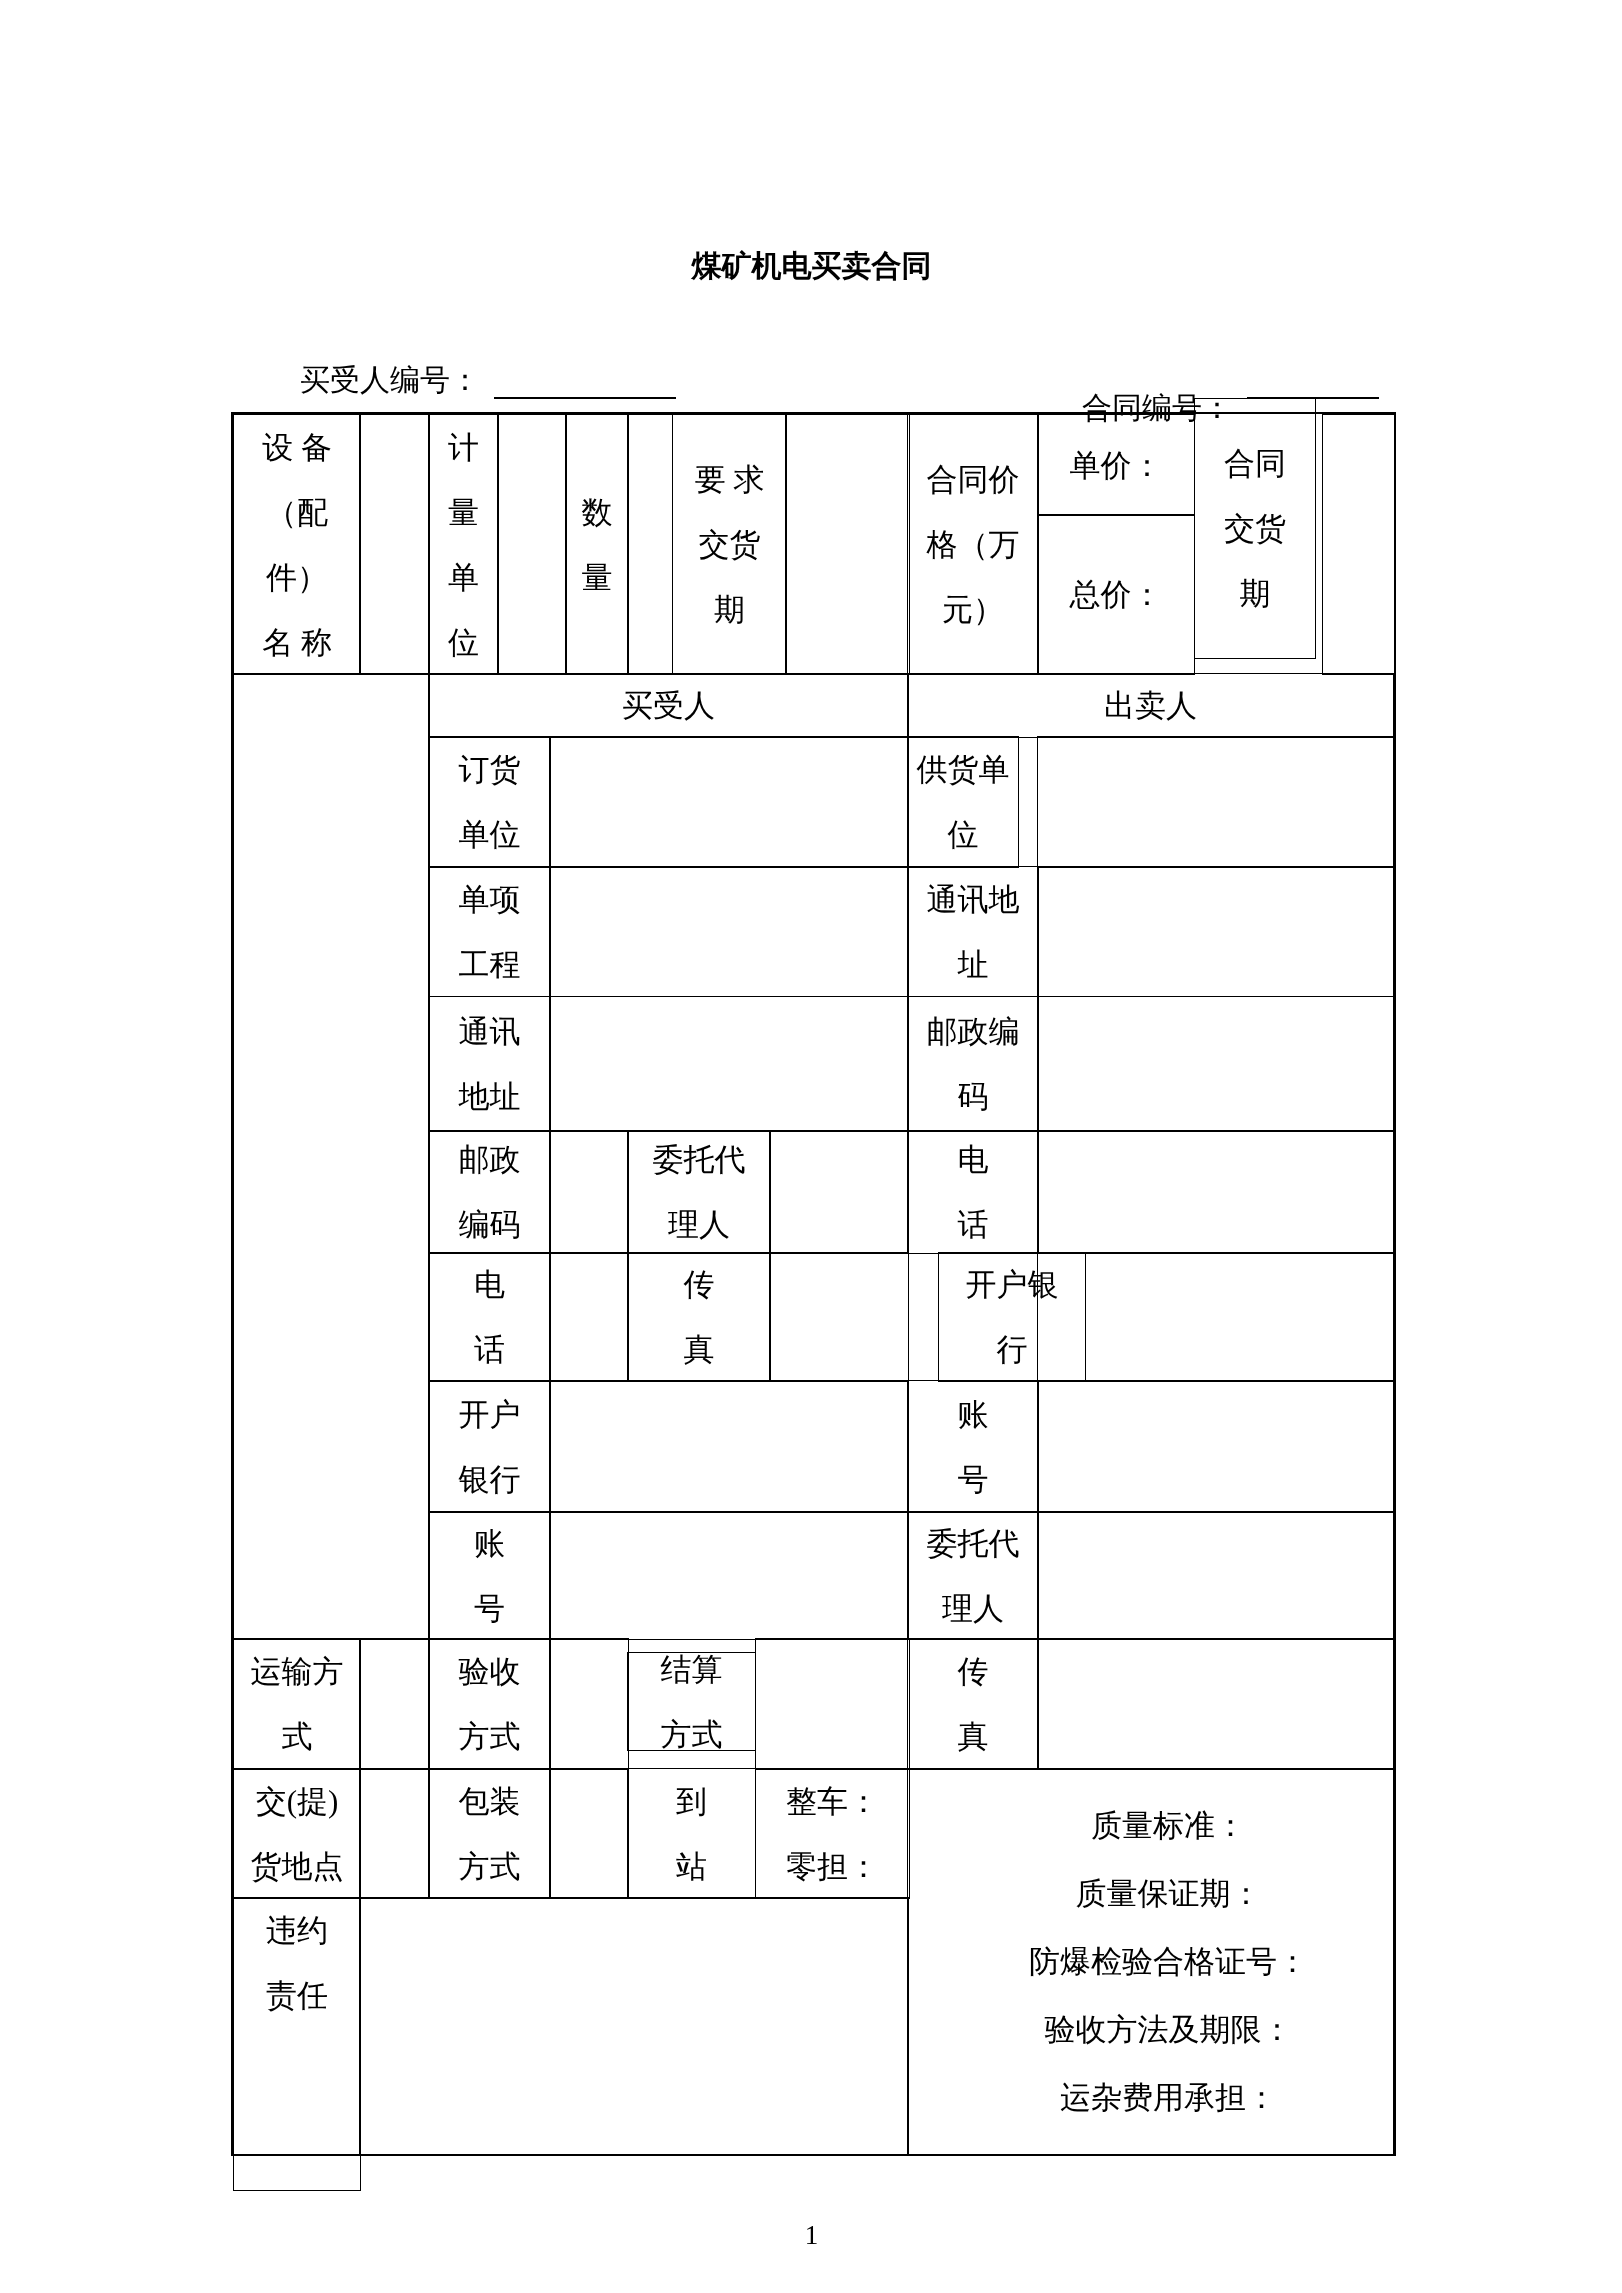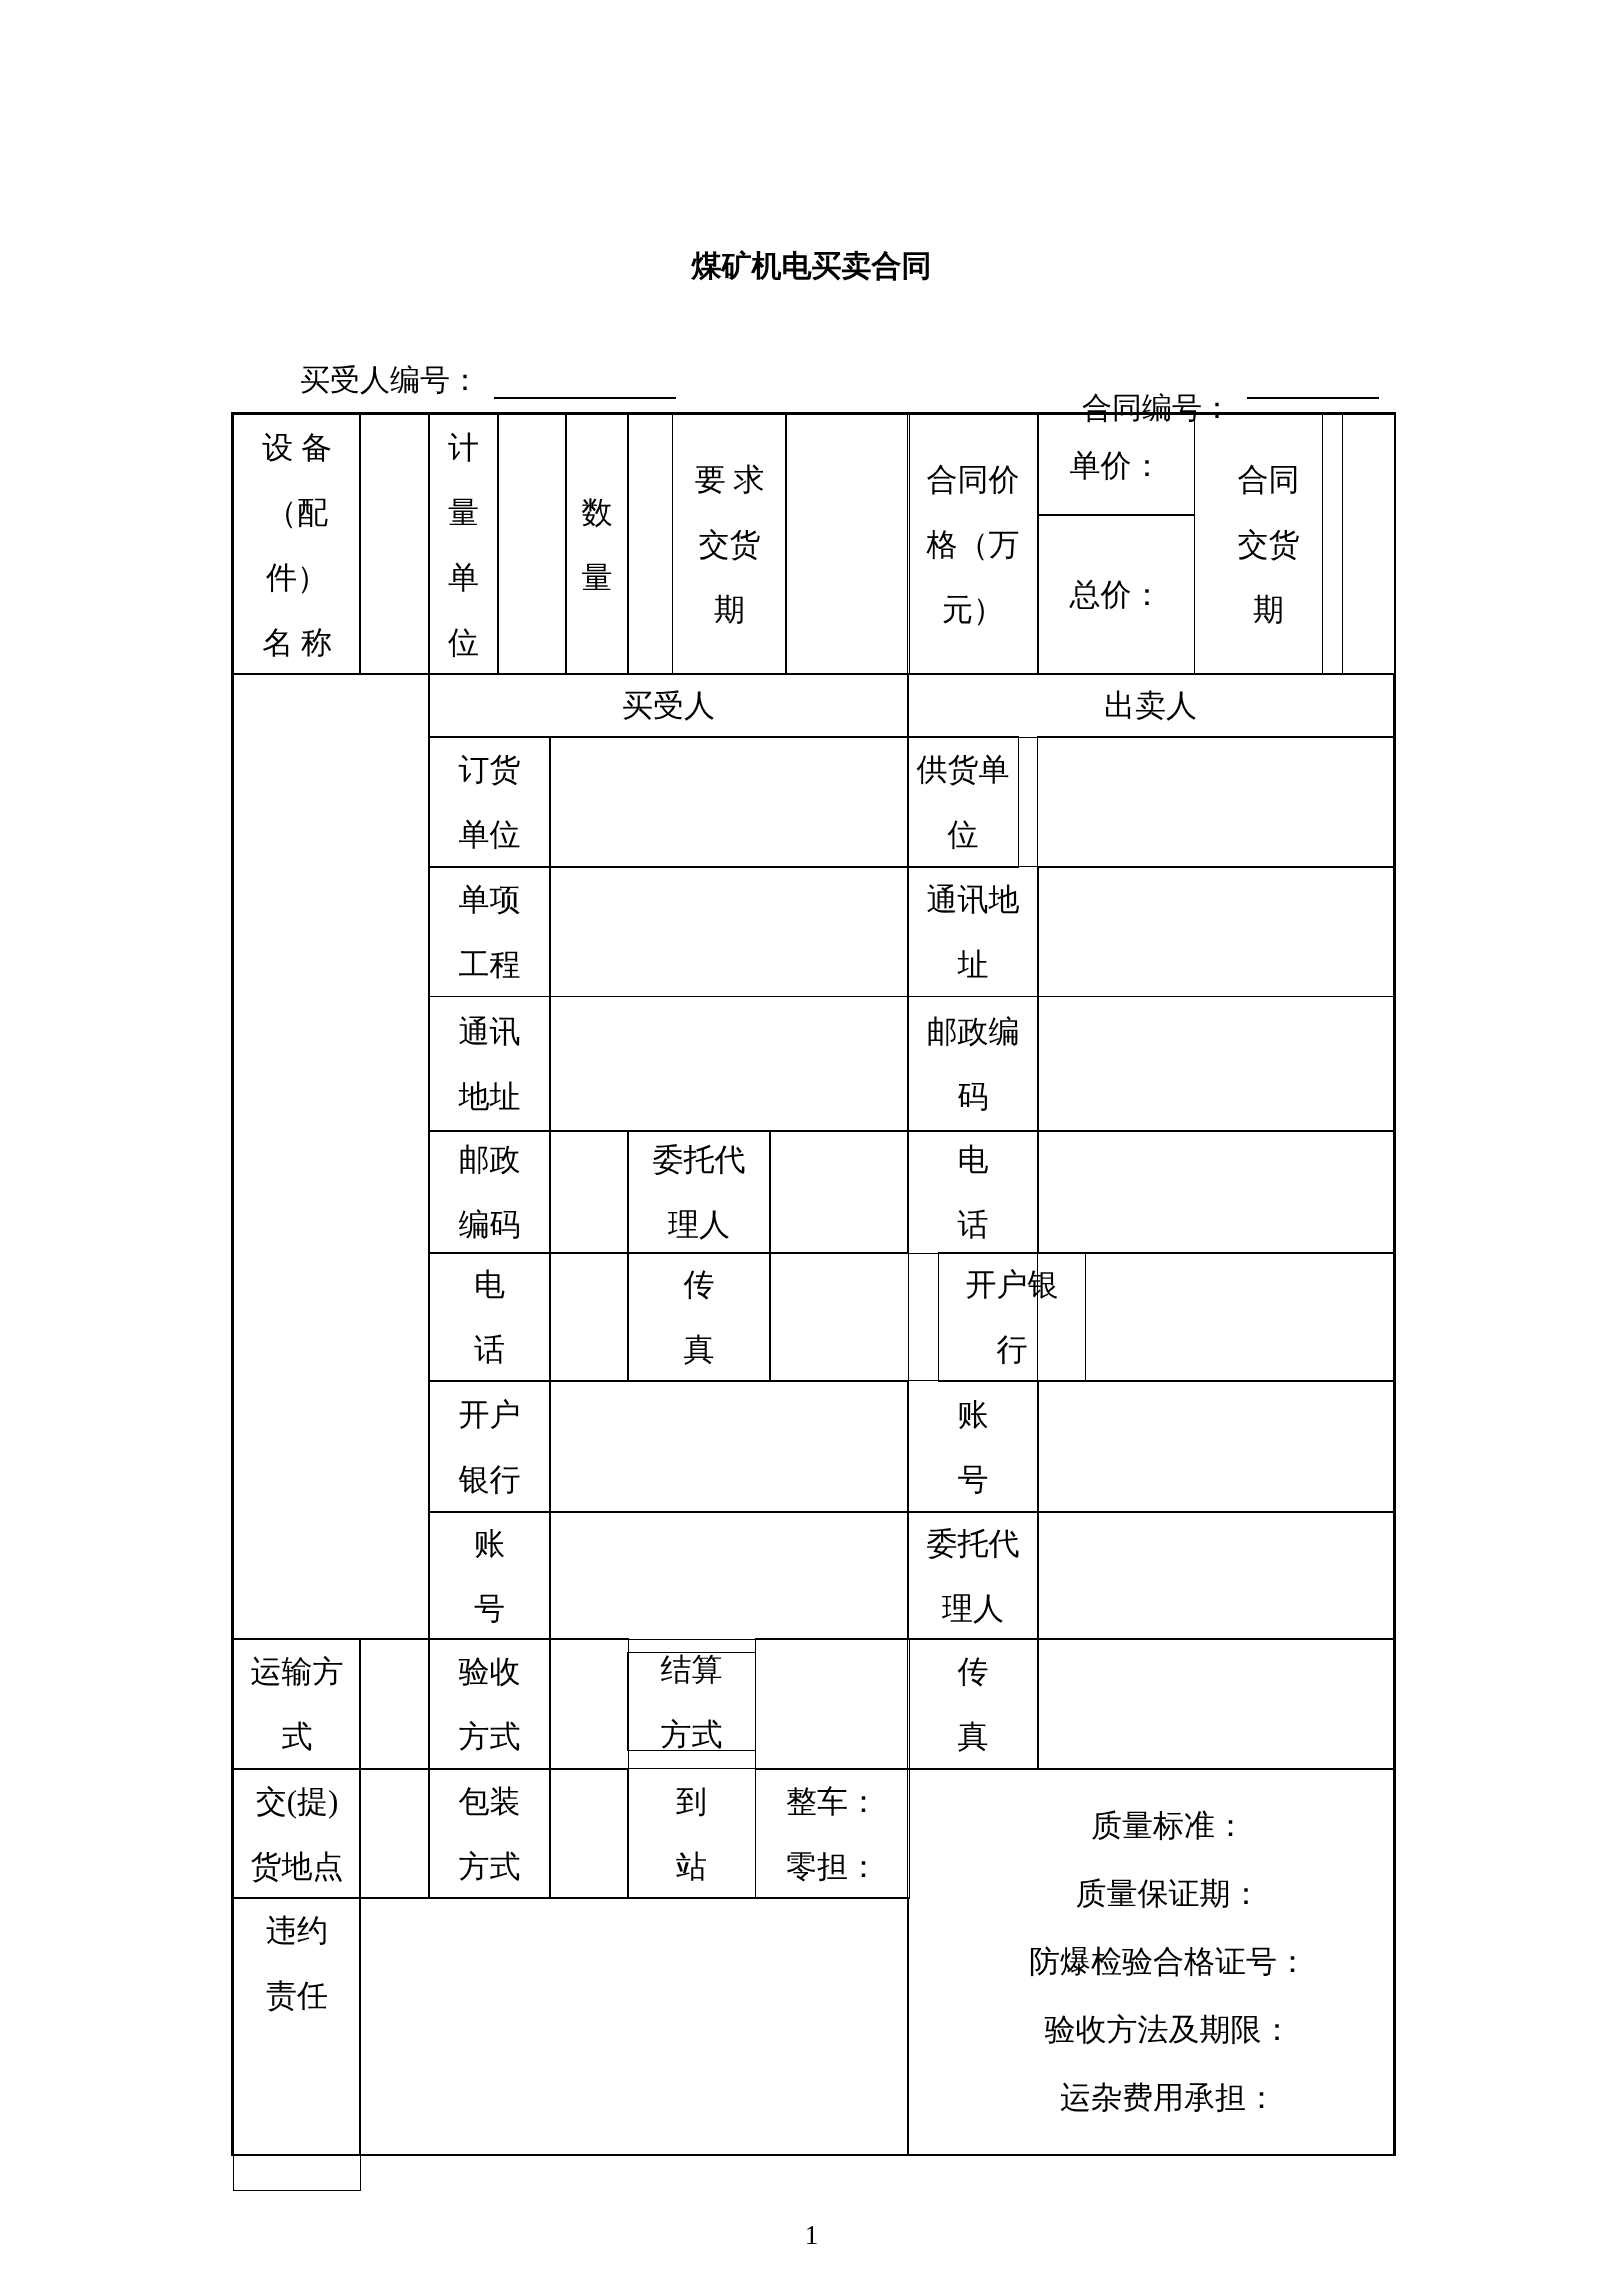--- a/index.html
+++ b/index.html
@@ -59,21 +59,21 @@
 <div class="tc" style="left:627px;top:414px;width:46px;height:261px"></div>
 <div class="tc" style="left:672px;top:414px;width:115px;height:261px">要 求
 交货
 期</div>
 <div class="tc" style="left:785px;top:414px;width:125px;height:261px"></div>
 <div class="tc" style="left:907px;top:414px;width:132px;height:261px">合同价
 格（万
 元）</div>
 <div class="tc" style="left:1037px;top:414px;width:158px;height:102px">单价：</div>
 <div class="tc" style="left:1037px;top:514px;width:158px;height:161px">总价：</div>
-<div class="tc" style="left:1194px;top:414px;width:149px;height:261px">合同
+<div class="tc" style="left:1194px;top:398px;width:122px;height:261px">合同
 交货
 期</div>
 <div class="tc" style="left:1322px;top:414px;width:73px;height:261px"></div>
 
 <div class="tc" style="left:233px;top:673px;width:197px;height:967px"></div>
 <div class="tc" style="left:428px;top:673px;width:481px;height:65px">买受人</div>
 <div class="tc" style="left:907px;top:673px;width:487px;height:65px">出卖人</div>
 
 <div class="tc" style="left:428px;top:736px;width:123px;height:132px">订货
 单位</div>

